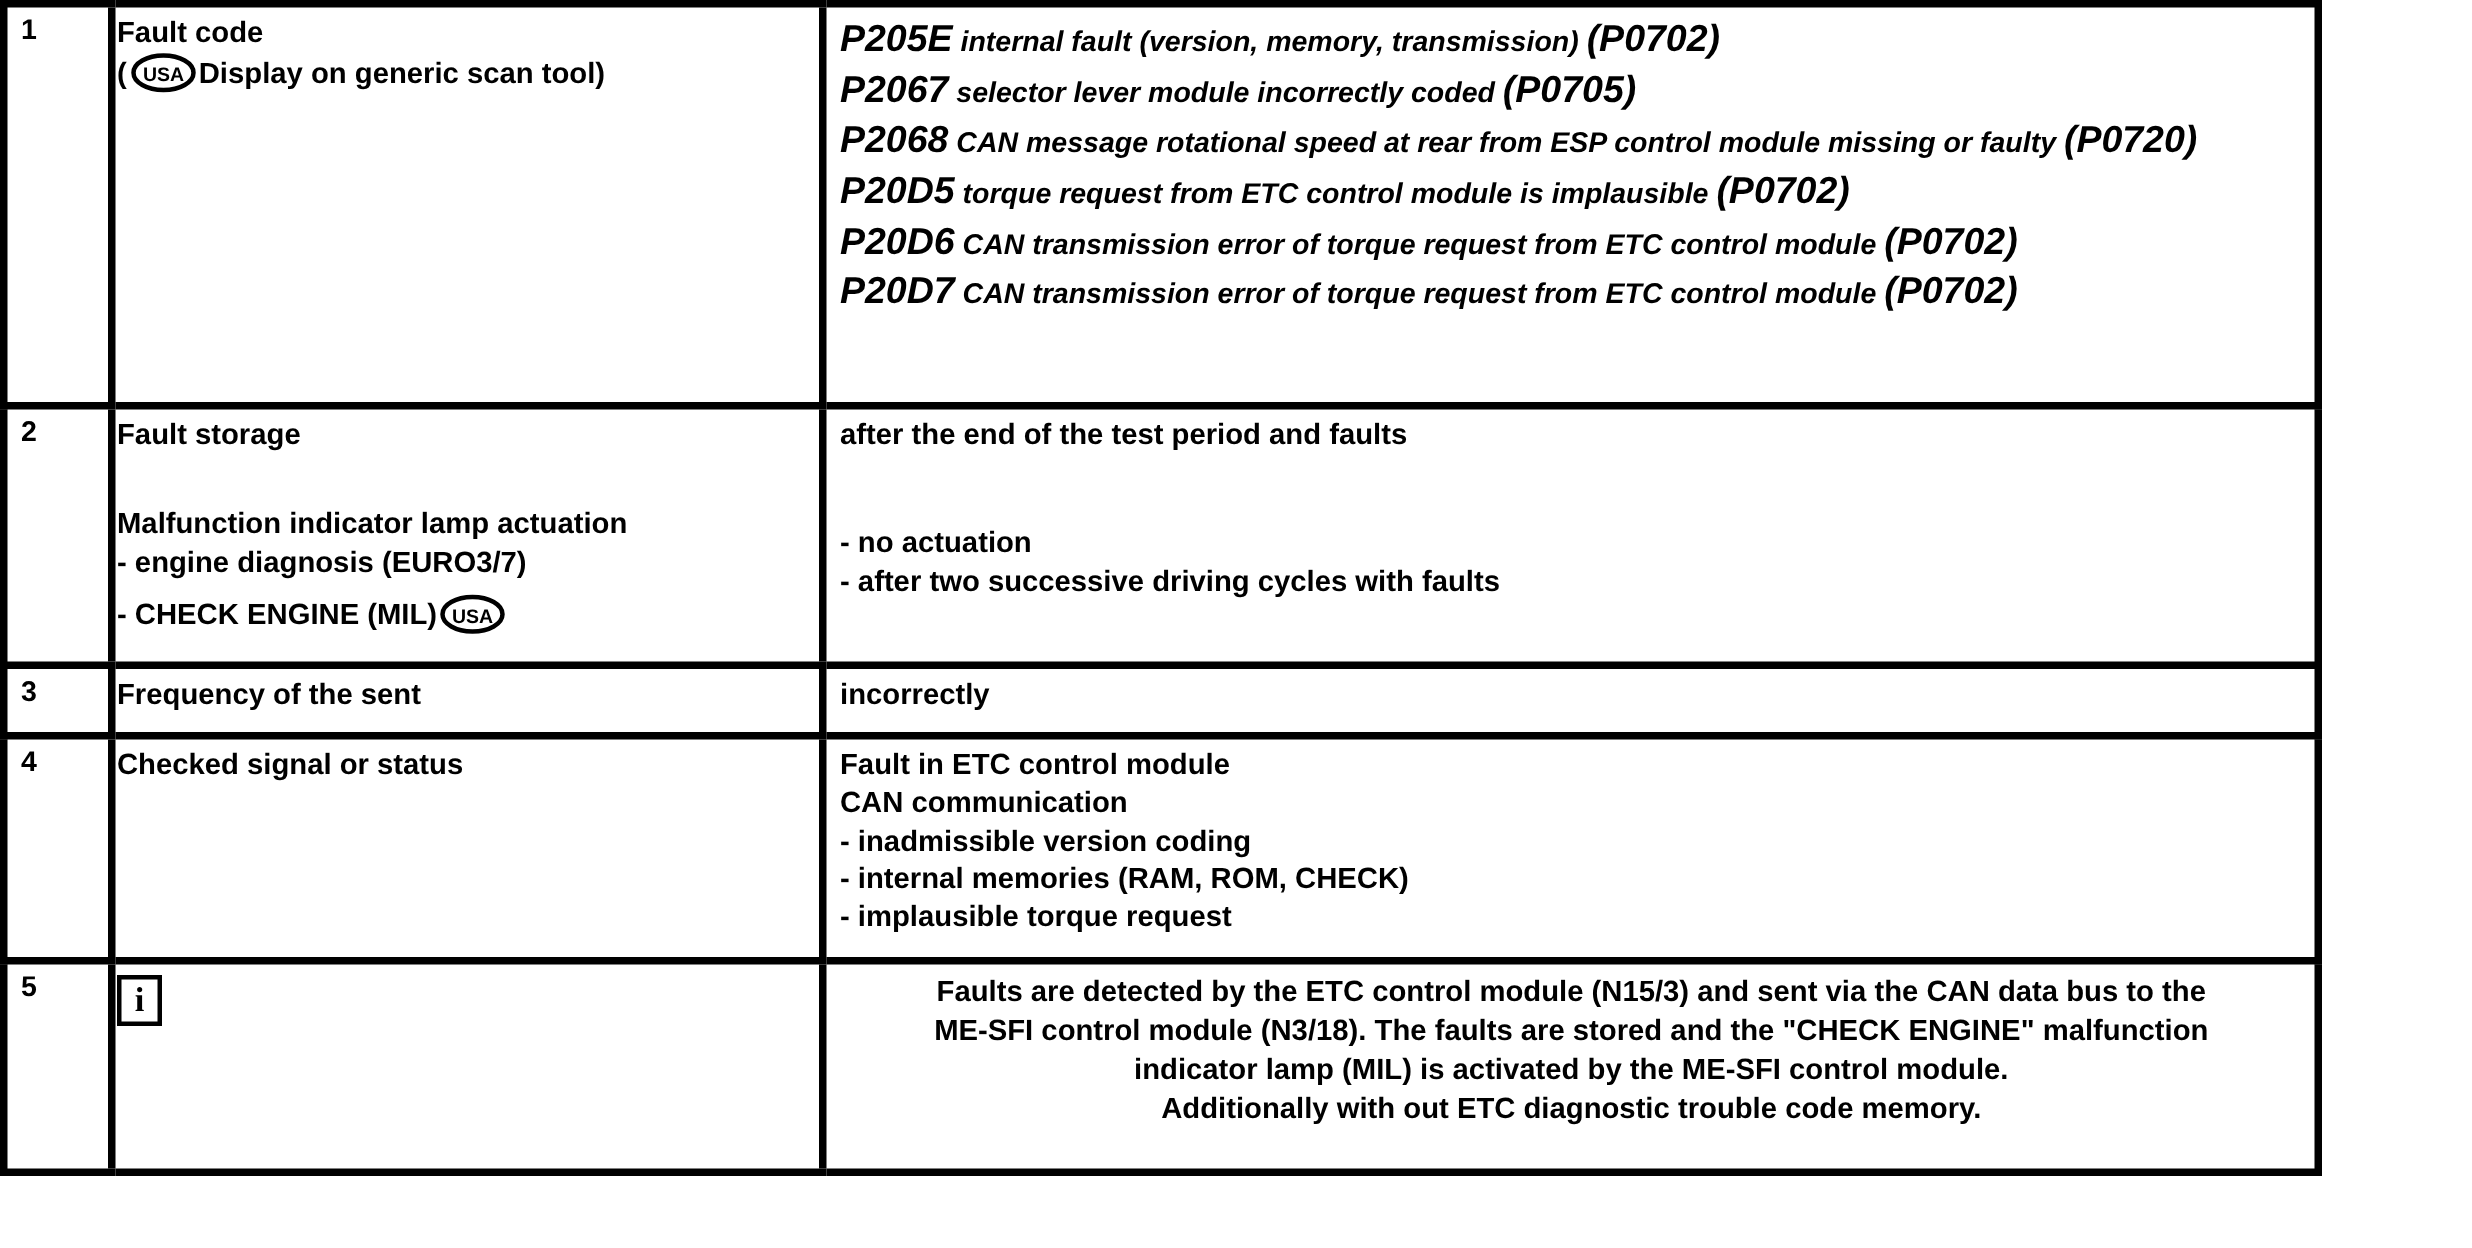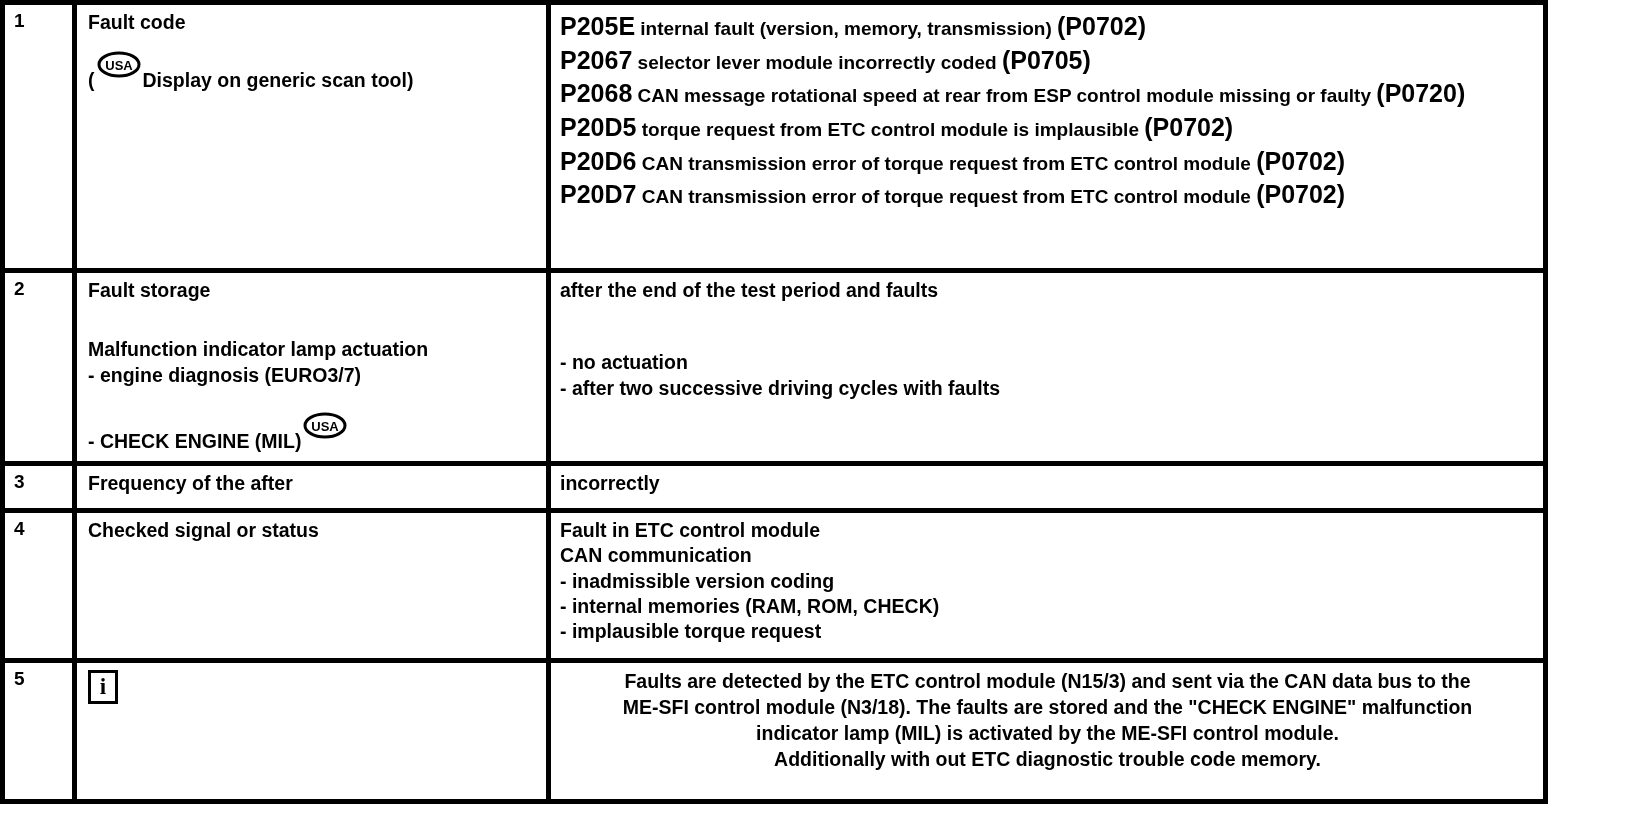--- a/index.html
+++ b/index.html
@@ -46,21 +46,21 @@
     padding: 5px 8px 6px 8px;
     box-sizing: border-box;
   }
   .cell.num {
     padding-left: 9px;
     font-weight: bold;
     font-size: 19px;
     line-height: 1.18;
   }
   .cell.label {
-    padding-left: 11px;
+    padding-left: 1px;
     font-weight: bold;
     font-size: 19.5px;
     line-height: 1.30;
   }
   .cell.value {
     padding-left: 9px;
     font-weight: bold;
     font-size: 19.5px;
     line-height: 1.30;
   }
@@ -88,20 +88,21 @@
   .spacer-md { display: block; height: 34px; }
 
   
   .code-list { display: block; }
   .code-line {
     display: block;
     font-size: 19px;
     line-height: 1.345;
     font-weight: bold;
     white-space: normal;
+    font-style: italic;
   }
   .code-id {
     font-size: 25px;
     font-weight: bold;
     letter-spacing: 0px;
   }
   .code-desc {
     font-size: 19px;
     font-weight: bold;
   }
@@ -111,21 +112,21 @@
     white-space: nowrap;
   }
 
   
   .usa-badge {
     display: inline-block;
     position: relative;
     width: 44px;
     height: 27px;
     vertical-align: -7px;
-    margin: 16px 2px;
+    margin: 0 2px;
     text-decoration: underline;
   }
   .usa-badge svg { display: block; }
 
   .paren {
     font-size: 19.5px;
     font-weight: bold;
   }
 
   
@@ -248,21 +249,21 @@
           </div>
         </td>
       </tr>
 
       <tr class="r3">
         <td class="bl-thick bb-thick">
           <div class="cell num">3</div>
         </td>
         <td class="bl-med bb-thick">
           <div class="cell label">
-            <span class="line">Frequency of the after</span>
+            <span class="line">Frequency of the sent</span>
           </div>
         </td>
         <td class="bl-med br-thick bb-thick">
           <div class="cell value">
             <span class="line">incorrectly</span>
           </div>
         </td>
       </tr>
 
       <tr class="r4">

